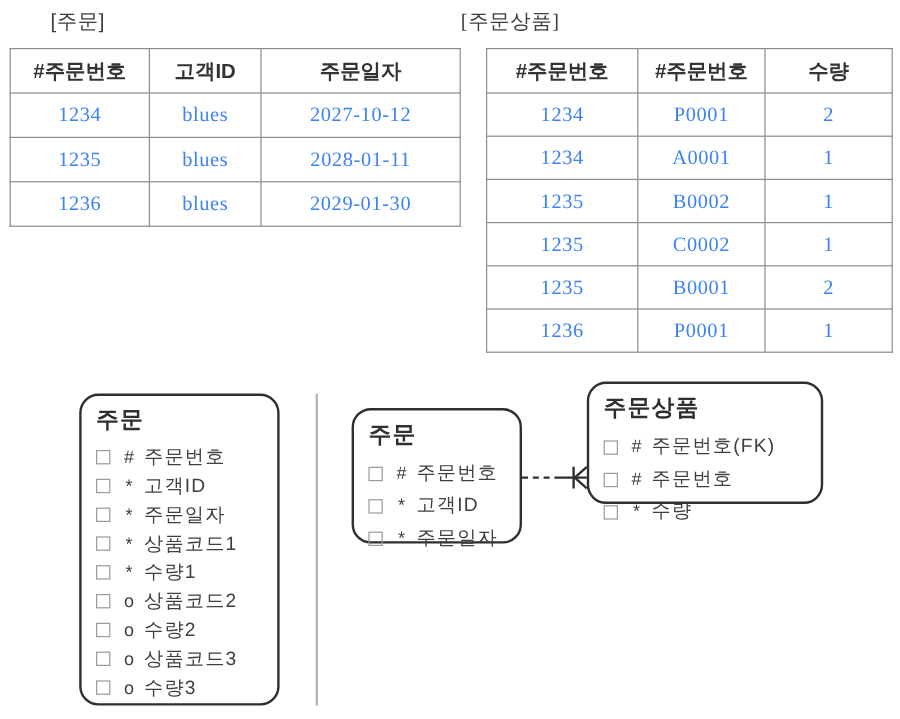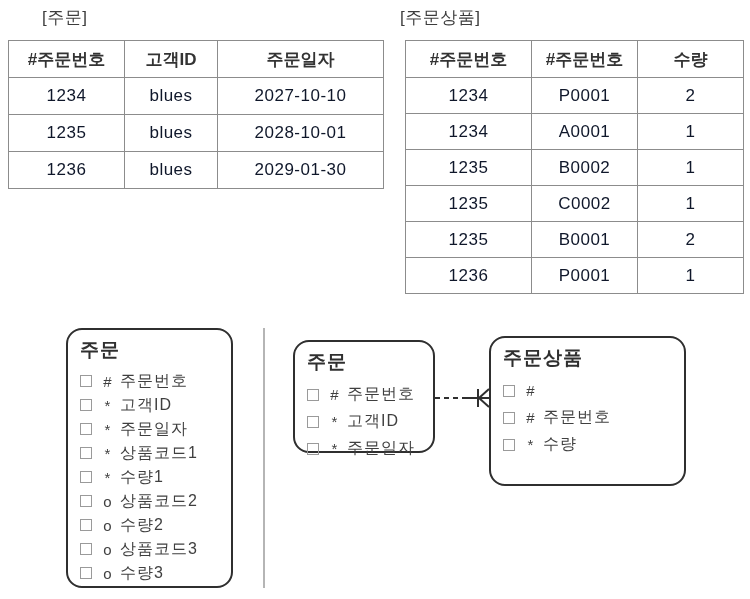--- a/index.html
+++ b/index.html
@@ -15,40 +15,40 @@
     position: relative;
     overflow: hidden;
   }
   .caption {
     position: absolute;
     font-size: 17px;
     color: #3c3c3c;
     letter-spacing: 0.5px;
   }
   #cap-order { left: 4px; top: 6px; margin-left: 38px; }
-  #cap-order-item { left: 400px; top: 6px; }
+  #cap-order-item { left: 384px; top: 6px; font-family: Liberation Serif, serif; }
 
   table.dtable {
     position: absolute;
     border-collapse: collapse;
     table-layout: fixed;
   }
   table.dtable th, table.dtable td {
     border: 1.5px solid #8c8c8c;
     text-align: center;
     vertical-align: middle;
     font-size: 17px;
     padding: 0;
     overflow: hidden;
   }
   table.dtable th {
     font-weight: bold;
     color: #333333;
   }
-  table.dtable td { color: #0f172a; letter-spacing: 0.5px; }
+  table.dtable td { color: #3b82f6; letter-spacing: 0.5px; font-family: Liberation Serif, serif; }
 
   #table-order { left: 8px; top: 40px; width: 372px; }
   #table-order tr { height: 37px; }
   #table-order th:nth-child(1), #table-order td:nth-child(1) { width: 115px; }
   #table-order th:nth-child(2), #table-order td:nth-child(2) { width: 92px; }
   #table-order th:nth-child(3), #table-order td:nth-child(3) { width: 165px; }
 
   #table-order-item { left: 405px; top: 40px; width: 335px; }
   #table-order-item tr { height: 36px; }
   #table-order-item thead tr { height: 37px; }
@@ -97,21 +97,21 @@
   }
   .alabel {
     font-size: 16px;
     color: #3f3f3f;
     letter-spacing: 1px;
     white-space: nowrap;
   }
 
   #entity-unnormalized { left: 66px; top: 328px; width: 167px; height: 260px; }
   #entity-order        { left: 293px; top: 340px; width: 142px; height: 113px; }
-  #entity-order-item   { left: 489px; top: 336px; width: 197px; height: 150px; }
+  #entity-order-item   { left: 489px; top: 318px; width: 197px; height: 102px; }
 
   #vdivider {
     position: absolute;
     left: 263px;
     top: 328px;
     width: 2px;
     height: 260px;
     background: #b5b5b5;
   }
   #connector {
@@ -130,26 +130,26 @@
       <tr>
         <th>#주문번호</th>
         <th>고객ID</th>
         <th>주문일자</th>
       </tr>
     </thead>
     <tbody>
       <tr>
         <td>1234</td>
         <td>blues</td>
-        <td>2027-10-10</td>
+        <td>2027-10-12</td>
       </tr>
       <tr>
         <td>1235</td>
         <td>blues</td>
-        <td>2028-10-01</td>
+        <td>2028-01-11</td>
       </tr>
       <tr>
         <td>1236</td>
         <td>blues</td>
         <td>2029-01-30</td>
       </tr>
     </tbody>
   </table>
 
 <div class="caption" id="cap-order-item">[주문상품]</div>
@@ -282,20 +282,21 @@
   <line x1="45" y1="13" x2="55" y2="13" stroke="#2f2f2f" stroke-width="2"></line>
   <line x1="45" y1="13" x2="55" y2="22" stroke="#2f2f2f" stroke-width="2"></line>
 </svg>
 
 <div class="entity small" id="entity-order-item">
   <div class="entity-title">주문상품</div>
   <div class="attrs">
       <div class="attr-row">
         <span class="cb"></span>
         <span class="prefix">#</span>
+        <span class="alabel">주문번호(FK)</span>
       </div>
       <div class="attr-row">
         <span class="cb"></span>
         <span class="prefix">#</span>
         <span class="alabel">주문번호</span>
       </div>
       <div class="attr-row">
         <span class="cb"></span>
         <span class="prefix">*</span>
         <span class="alabel">수량</span>

